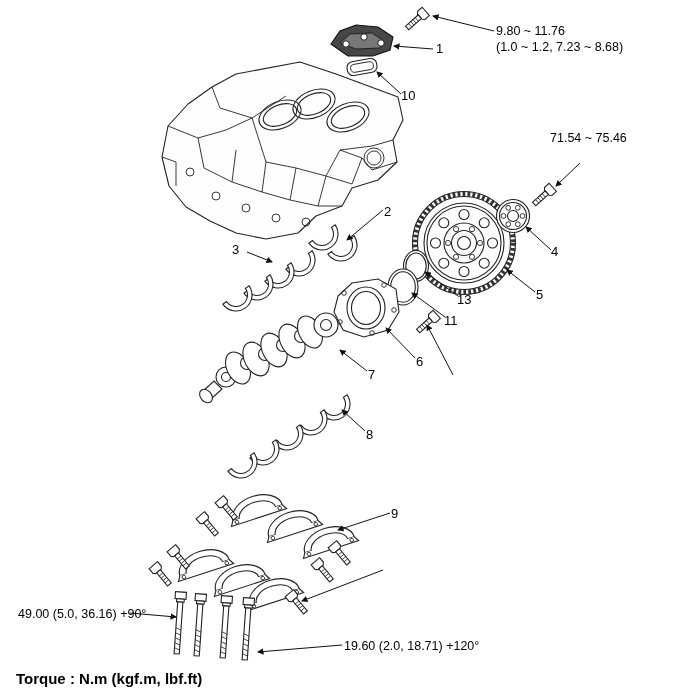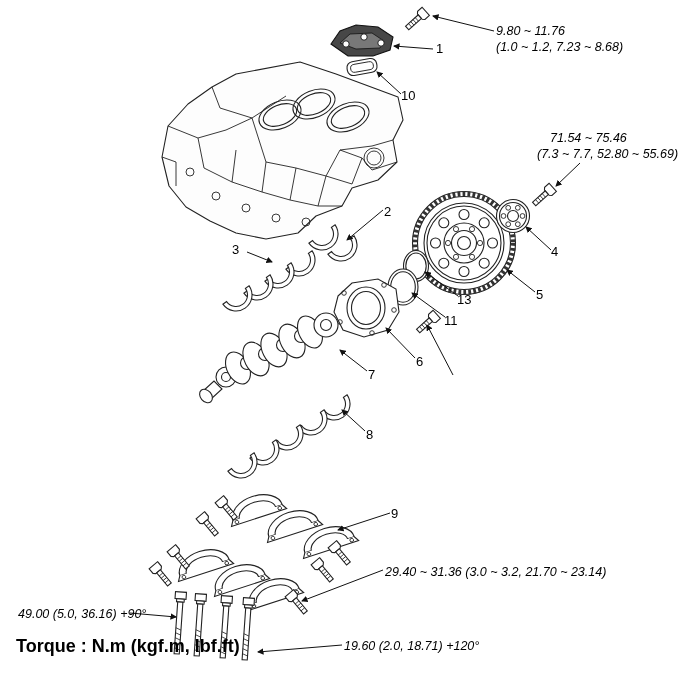--- a/index.html
+++ b/index.html
@@ -5,22 +5,22 @@
   * { margin:0; padding:0; box-sizing:border-box; }
   html,body { background:#fff; }
   body {
     width:700px; height:696px;
     font-family:"Liberation Sans", sans-serif;
     color:#000;
   }
   .stage { position:relative; width:700px; height:696px; background:#fff; overflow:hidden; }
   .stage svg { position:absolute; left:0; top:0; }
   .lbl  { position:absolute; font-size:13px; line-height:14px; color:#000; }
-  .spec { position:absolute; font-size:12.5px; line-height:14px; color:#000; white-space:nowrap;font-style:italic; }
-  .footer-note { position:absolute; left:16px; top:636px; font-size:18px; font-weight:bold; white-space:nowrap;text-align:center; }
+  .spec { position:absolute; font-size:12.5px; line-height:14px; color:#000; white-space:nowrap; }
+  .footer-note { position:absolute; left:16px; top:670px; font-size:15px; font-weight:bold; white-space:nowrap;text-align:center; }
 </style>
 </head>
 <body>
 
 <div class="stage">
 
   <svg width="700" height="696" viewBox="0 0 700 696">
     <defs>
       <marker id="arr" viewBox="0 0 10 10" refX="8.5" refY="5" markerWidth="6.5" markerHeight="6.5" orient="auto">
         <path d="M0,0 L10,5 L0,10 Z" fill="#111"></path>
@@ -262,20 +262,18 @@
   <div class="lbl" style="left:368px; top:368px">7</div>
   <div class="lbl" style="left:366px; top:428px">8</div>
   <div class="lbl" style="left:391px; top:507px">9</div>
   <div class="lbl" style="left:401px; top:89px">10</div>
   <div class="lbl" style="left:444px; top:314px">11</div>
   <div class="lbl" style="left:457px; top:293px">13</div>
 
   <div class="spec" style="left:496px; top:24px">9.80 ~ 11.76</div>
   <div class="spec" style="left:496px; top:40px">(1.0 ~ 1.2, 7.23 ~ 8.68)</div>
   <div class="spec" style="left:550px; top:131px">71.54 ~ 75.46</div>
-  <div class="spec" style="left:537px; top:147px">(7.3 ~ 7.7, 52.80 ~ 55.69)</div>
-  <div class="spec" style="left:385px; top:565px">29.40 ~ 31.36 (3.0 ~ 3.2, 21.70 ~ 23.14)</div>
   <div class="spec" style="left:18px;  top:607px">49.00 (5.0, 36.16) +90°</div>
   <div class="spec" style="left:344px; top:639px">19.60 (2.0, 18.71) +120°</div>
 
   <div class="footer-note">Torque : N.m (kgf.m, lbf.ft)</div>
 
 </div>
 
 </body></html>

